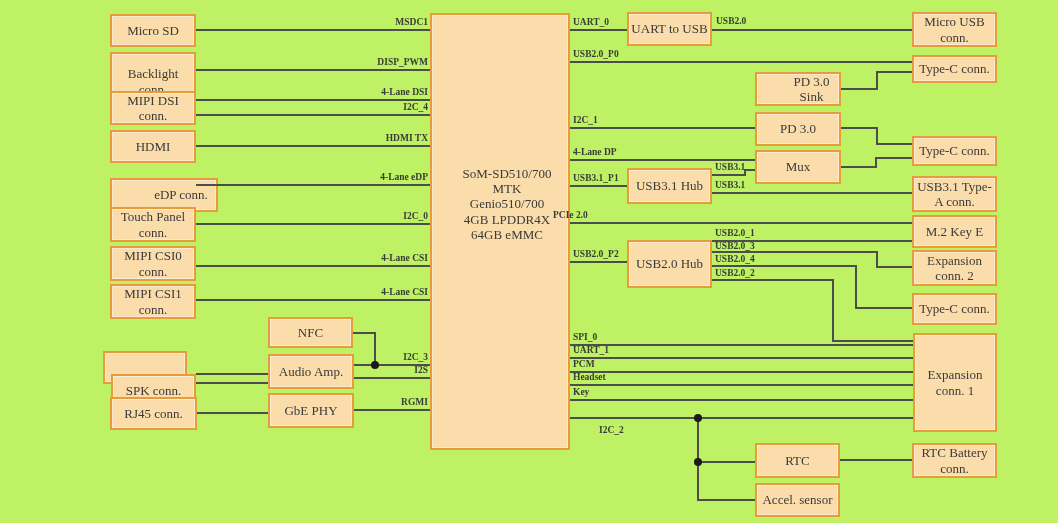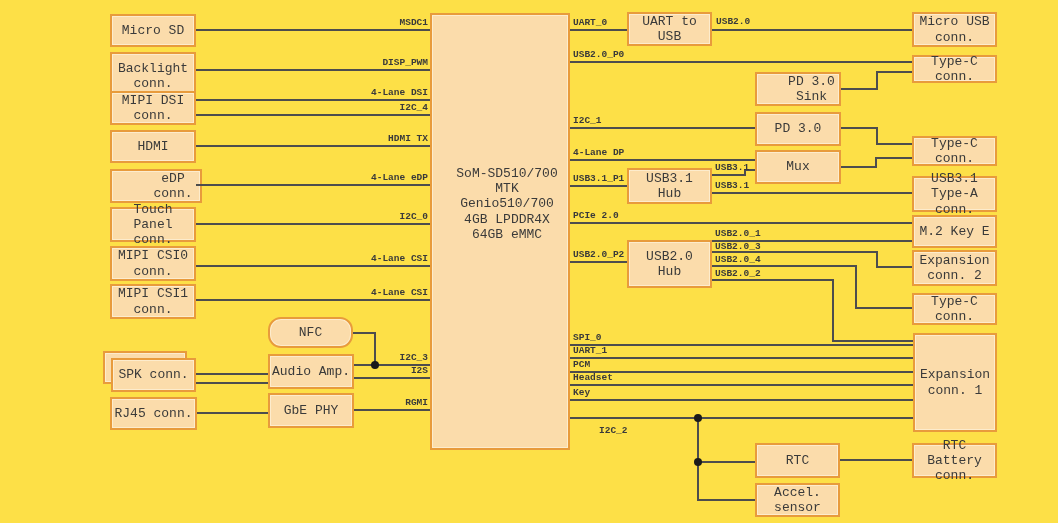--- a/index.html
+++ b/index.html
@@ -1,18 +1,18 @@
 <!DOCTYPE html>
 <html><head>
 <meta charset="utf-8">
 <style>
   html,body{margin:0;padding:0;background:#ffffff;}
   #canvas{
-    position:relative;width:1058px;height:523px;background:#fde047;overflow:hidden;
-    font-family:Liberation Mono, monospace;
+    position:relative;width:1058px;height:523px;background:#bef264;overflow:hidden;
+    font-family:Liberation Serif, serif;
   }
   .node{
     position:absolute;box-sizing:border-box;
     background:#fbdcab;border:2px solid #e89b3c;
     box-shadow:inset 0 0 0 1px #fdeccd;
     color:#3a3a3a;display:flex;flex-direction:column;align-items:center;justify-content:center;
     text-align:center;font-size:13px;line-height:1.18;padding:1px 2px;
   }
   .wire{position:absolute;background:#4d4d4d;}
   .wire.h{height:2px;}
@@ -26,50 +26,50 @@
   .som-line{display:block;}
 </style>
 </head>
 <body>
 
 <div id="canvas">
 
   <div class="node" style="left:110px;top:14px;width:86px;height:33px;">
       <span>Micro SD</span>
     </div>
-  <div class="node" style="left:110px;top:52px;width:86px;height:48px;">
+  <div class="node" style="left:110px;top:52px;width:86px;height:48px;justify-content:flex-end;">
       <span>Backlight conn.</span>
     </div>
   <div class="node" style="left:110px;top:91px;width:86px;height:34px;">
       <span>MIPI DSI conn.</span>
     </div>
   <div class="node" style="left:110px;top:130px;width:86px;height:33px;">
       <span>HDMI</span>
     </div>
-  <div class="node" style="left:110px;top:169px;width:92px;height:34px;padding-left:36px;">
+  <div class="node" style="left:110px;top:178px;width:108px;height:34px;padding-left:36px;">
       <span>eDP conn.</span>
     </div>
   <div class="node" style="left:110px;top:207px;width:86px;height:35px;">
       <span>Touch Panel conn.</span>
     </div>
   <div class="node" style="left:110px;top:246px;width:86px;height:35px;">
       <span>MIPI CSI0 conn.</span>
     </div>
   <div class="node" style="left:110px;top:284px;width:86px;height:35px;">
       <span>MIPI CSI1 conn.</span>
     </div>
   <div class="node" style="left:103px;top:351px;width:84px;height:33px;"></div>
-  <div class="node" style="left:111px;top:358px;width:85px;height:34px;">
+  <div class="node" style="left:111px;top:374px;width:85px;height:34px;">
       <span>SPK conn.</span>
     </div>
   <div class="node" style="left:110px;top:397px;width:87px;height:33px;">
       <span>RJ45 conn.</span>
     </div>
 
-  <div class="node" style="left:268px;top:317px;width:85px;height:31px;border-radius:13px;">
+  <div class="node" style="left:268px;top:317px;width:85px;height:31px;">
       <span>NFC</span>
     </div>
   <div class="node" style="left:268px;top:354px;width:86px;height:35px;">
       <span>Audio Amp.</span>
     </div>
   <div class="node" style="left:268px;top:393px;width:86px;height:35px;">
       <span>GbE PHY</span>
     </div>
 
   <div class="node" style="left:430px;top:13px;width:140px;height:437px;padding-bottom:56px;padding-left:16px;">
@@ -210,21 +210,21 @@
   <div class="lbl ra" style="right:630px;top:397px;">RGMI</div>
 
   <div class="lbl" style="left:573px;top:17px;">UART_0</div>
   <div class="lbl" style="left:716px;top:16px;">USB2.0</div>
   <div class="lbl" style="left:573px;top:49px;">USB2.0_P0</div>
   <div class="lbl" style="left:573px;top:115px;">I2C_1</div>
   <div class="lbl" style="left:573px;top:147px;">4-Lane DP</div>
   <div class="lbl" style="left:573px;top:173px;">USB3.1_P1</div>
   <div class="lbl" style="left:715px;top:162px;">USB3.1</div>
   <div class="lbl" style="left:715px;top:180px;">USB3.1</div>
-  <div class="lbl" style="left:573px;top:210px;">PCIe 2.0</div>
+  <div class="lbl" style="left:553px;top:210px;">PCIe 2.0</div>
   <div class="lbl" style="left:573px;top:249px;">USB2.0_P2</div>
   <div class="lbl" style="left:715px;top:228px;">USB2.0_1</div>
   <div class="lbl" style="left:715px;top:241px;">USB2.0_3</div>
   <div class="lbl" style="left:715px;top:254px;">USB2.0_4</div>
   <div class="lbl" style="left:715px;top:268px;">USB2.0_2</div>
   <div class="lbl" style="left:573px;top:332px;">SPI_0</div>
   <div class="lbl" style="left:573px;top:345px;">UART_1</div>
   <div class="lbl" style="left:573px;top:359px;">PCM</div>
   <div class="lbl" style="left:573px;top:372px;">Headset</div>
   <div class="lbl" style="left:573px;top:387px;">Key</div>

